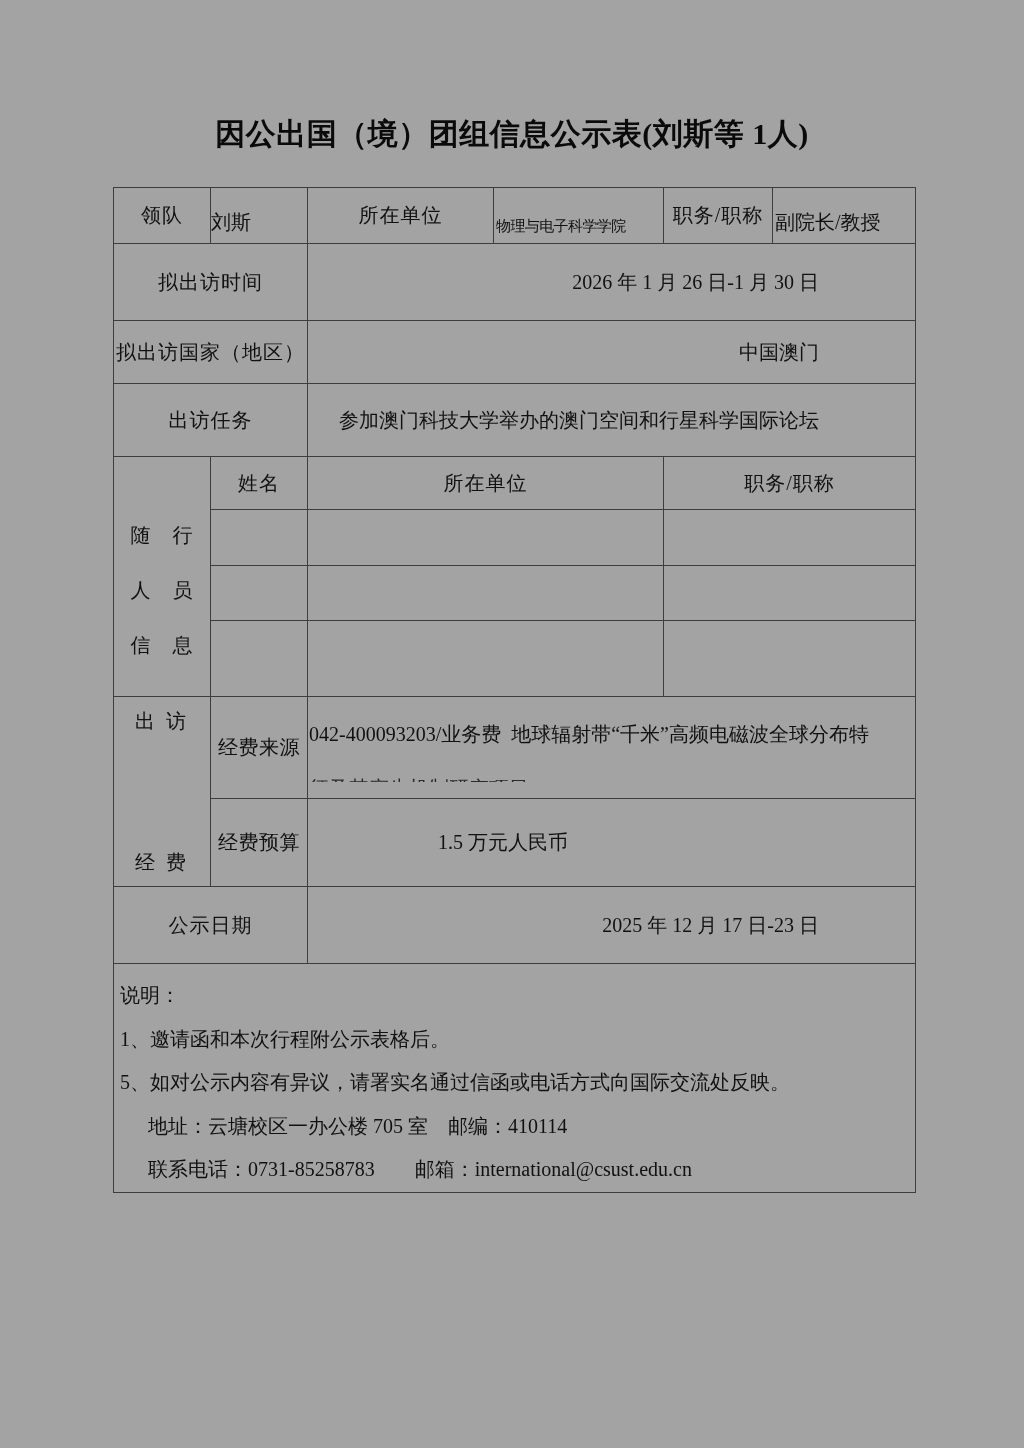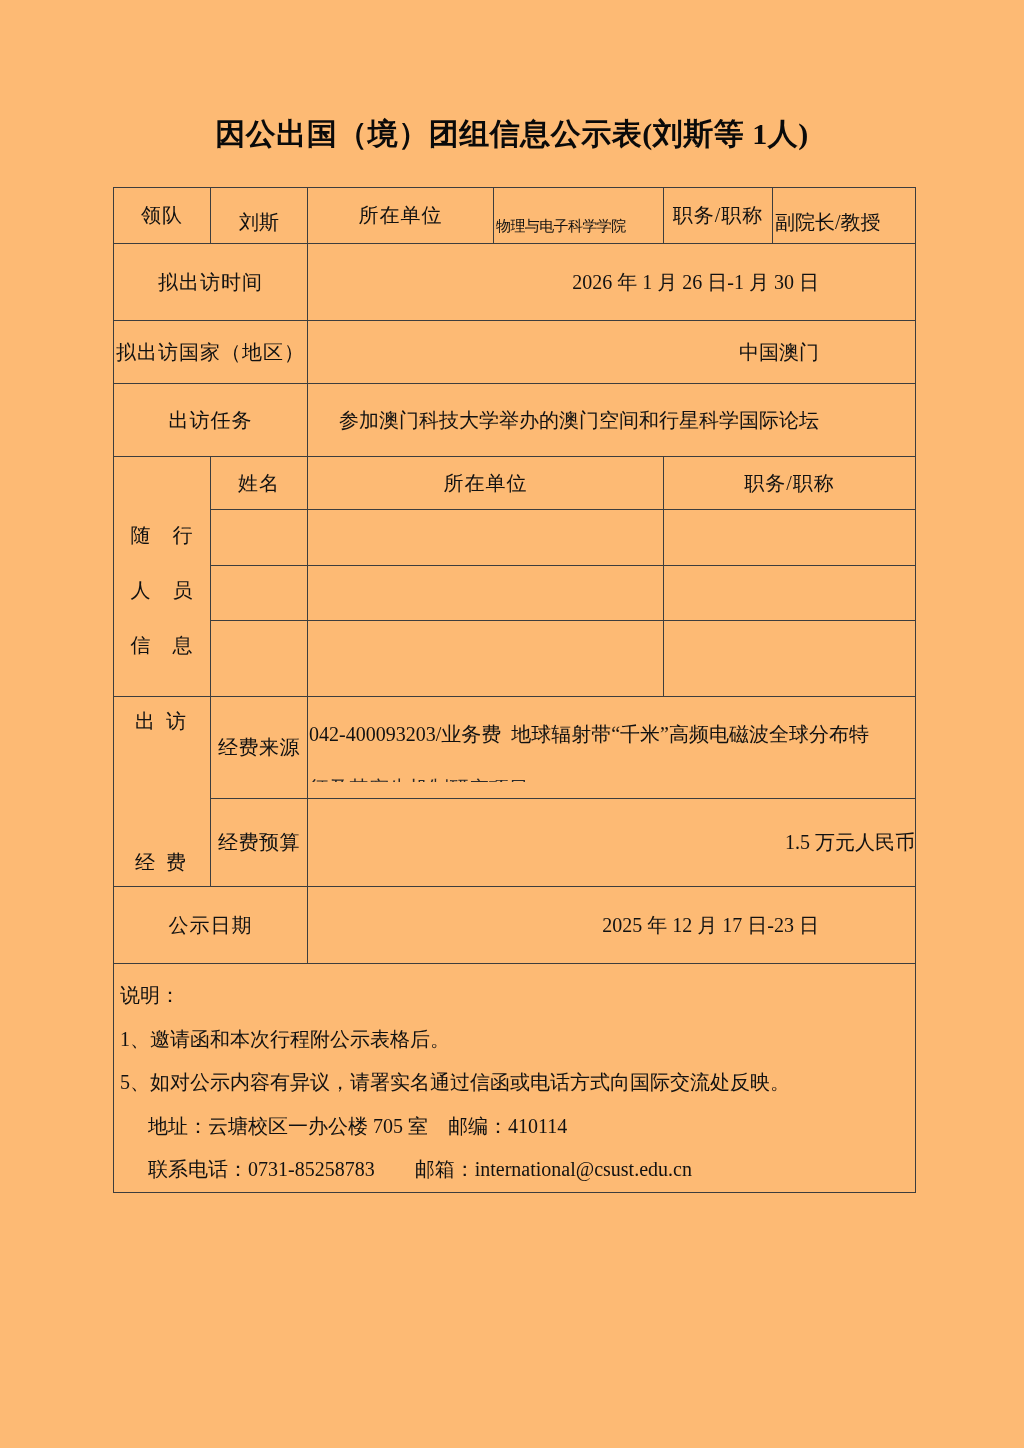--- a/index.html
+++ b/index.html
@@ -1,20 +1,20 @@
 <!DOCTYPE html>
 <html lang="zh"><head>
 <meta charset="utf-8">
 <style>
   html,body { margin:0; padding:0; background:#e8e8e8; }
   .page {
     position:relative;
     width:1024px; height:1448px;
     margin:0 auto;
-    background:#fdba74;
+    background:#a3a3a3;
     font-family:"Liberation Serif","DejaVu Serif",serif;
     color:#111111;
     overflow:hidden;
   }
   .title {
     position:absolute; top:114px; left:0; width:100%;
     margin:0; text-align:center;
     font-size:30px; font-weight:700; letter-spacing:0.5px;
     color:#0a0a0a;
   }
@@ -26,35 +26,35 @@
   td {
     border:1px solid #3d3d3d;
     box-sizing:border-box;
     font-size:20px;
     padding:0;
     vertical-align:middle;
     overflow:hidden;
   }
   .lab { text-align:center; letter-spacing:1px; }
   .vbot { vertical-align:bottom; padding-bottom:7px; }
-  .ctr  { text-align:center; }
+  .ctr  { text-align:left; }
   .leftflush { text-align:left; padding-left:2px; }
   .tight { font-size:15px; letter-spacing:-0.6px; }
   .val { text-align:right; padding-right:96px; }
   
   .comp-label { text-align:center; vertical-align:middle; padding-top:28px; letter-spacing:1px; }
   .comp-label div { line-height:55px; }
   .fund-label { text-align:center; vertical-align:middle; letter-spacing:3px; }
   .fund-label div + div { margin-top:114px; }
   
   .src-cell { vertical-align:top; padding:0; }
   .clip { position:relative; height:85px; overflow:hidden; }
   .clip .l1 { position:absolute; top:24px; left:1px; white-space:pre; }
   .clip .l2 { position:absolute; top:78px; left:1px; white-space:pre; color:#2a2a2a; }
-  .budget { text-align:right; padding-left:130px; }
+  .budget { text-align:left; padding-left:130px; }
   
   .notes { vertical-align:top; text-align:left; padding:10px 8px 0 6px; }
   .notes div { line-height:43.5px; white-space:pre-wrap; }
   .notes .indent { padding-left:28px; }
 </style>
 </head>
 <body>
 
 <div class="page">
 

